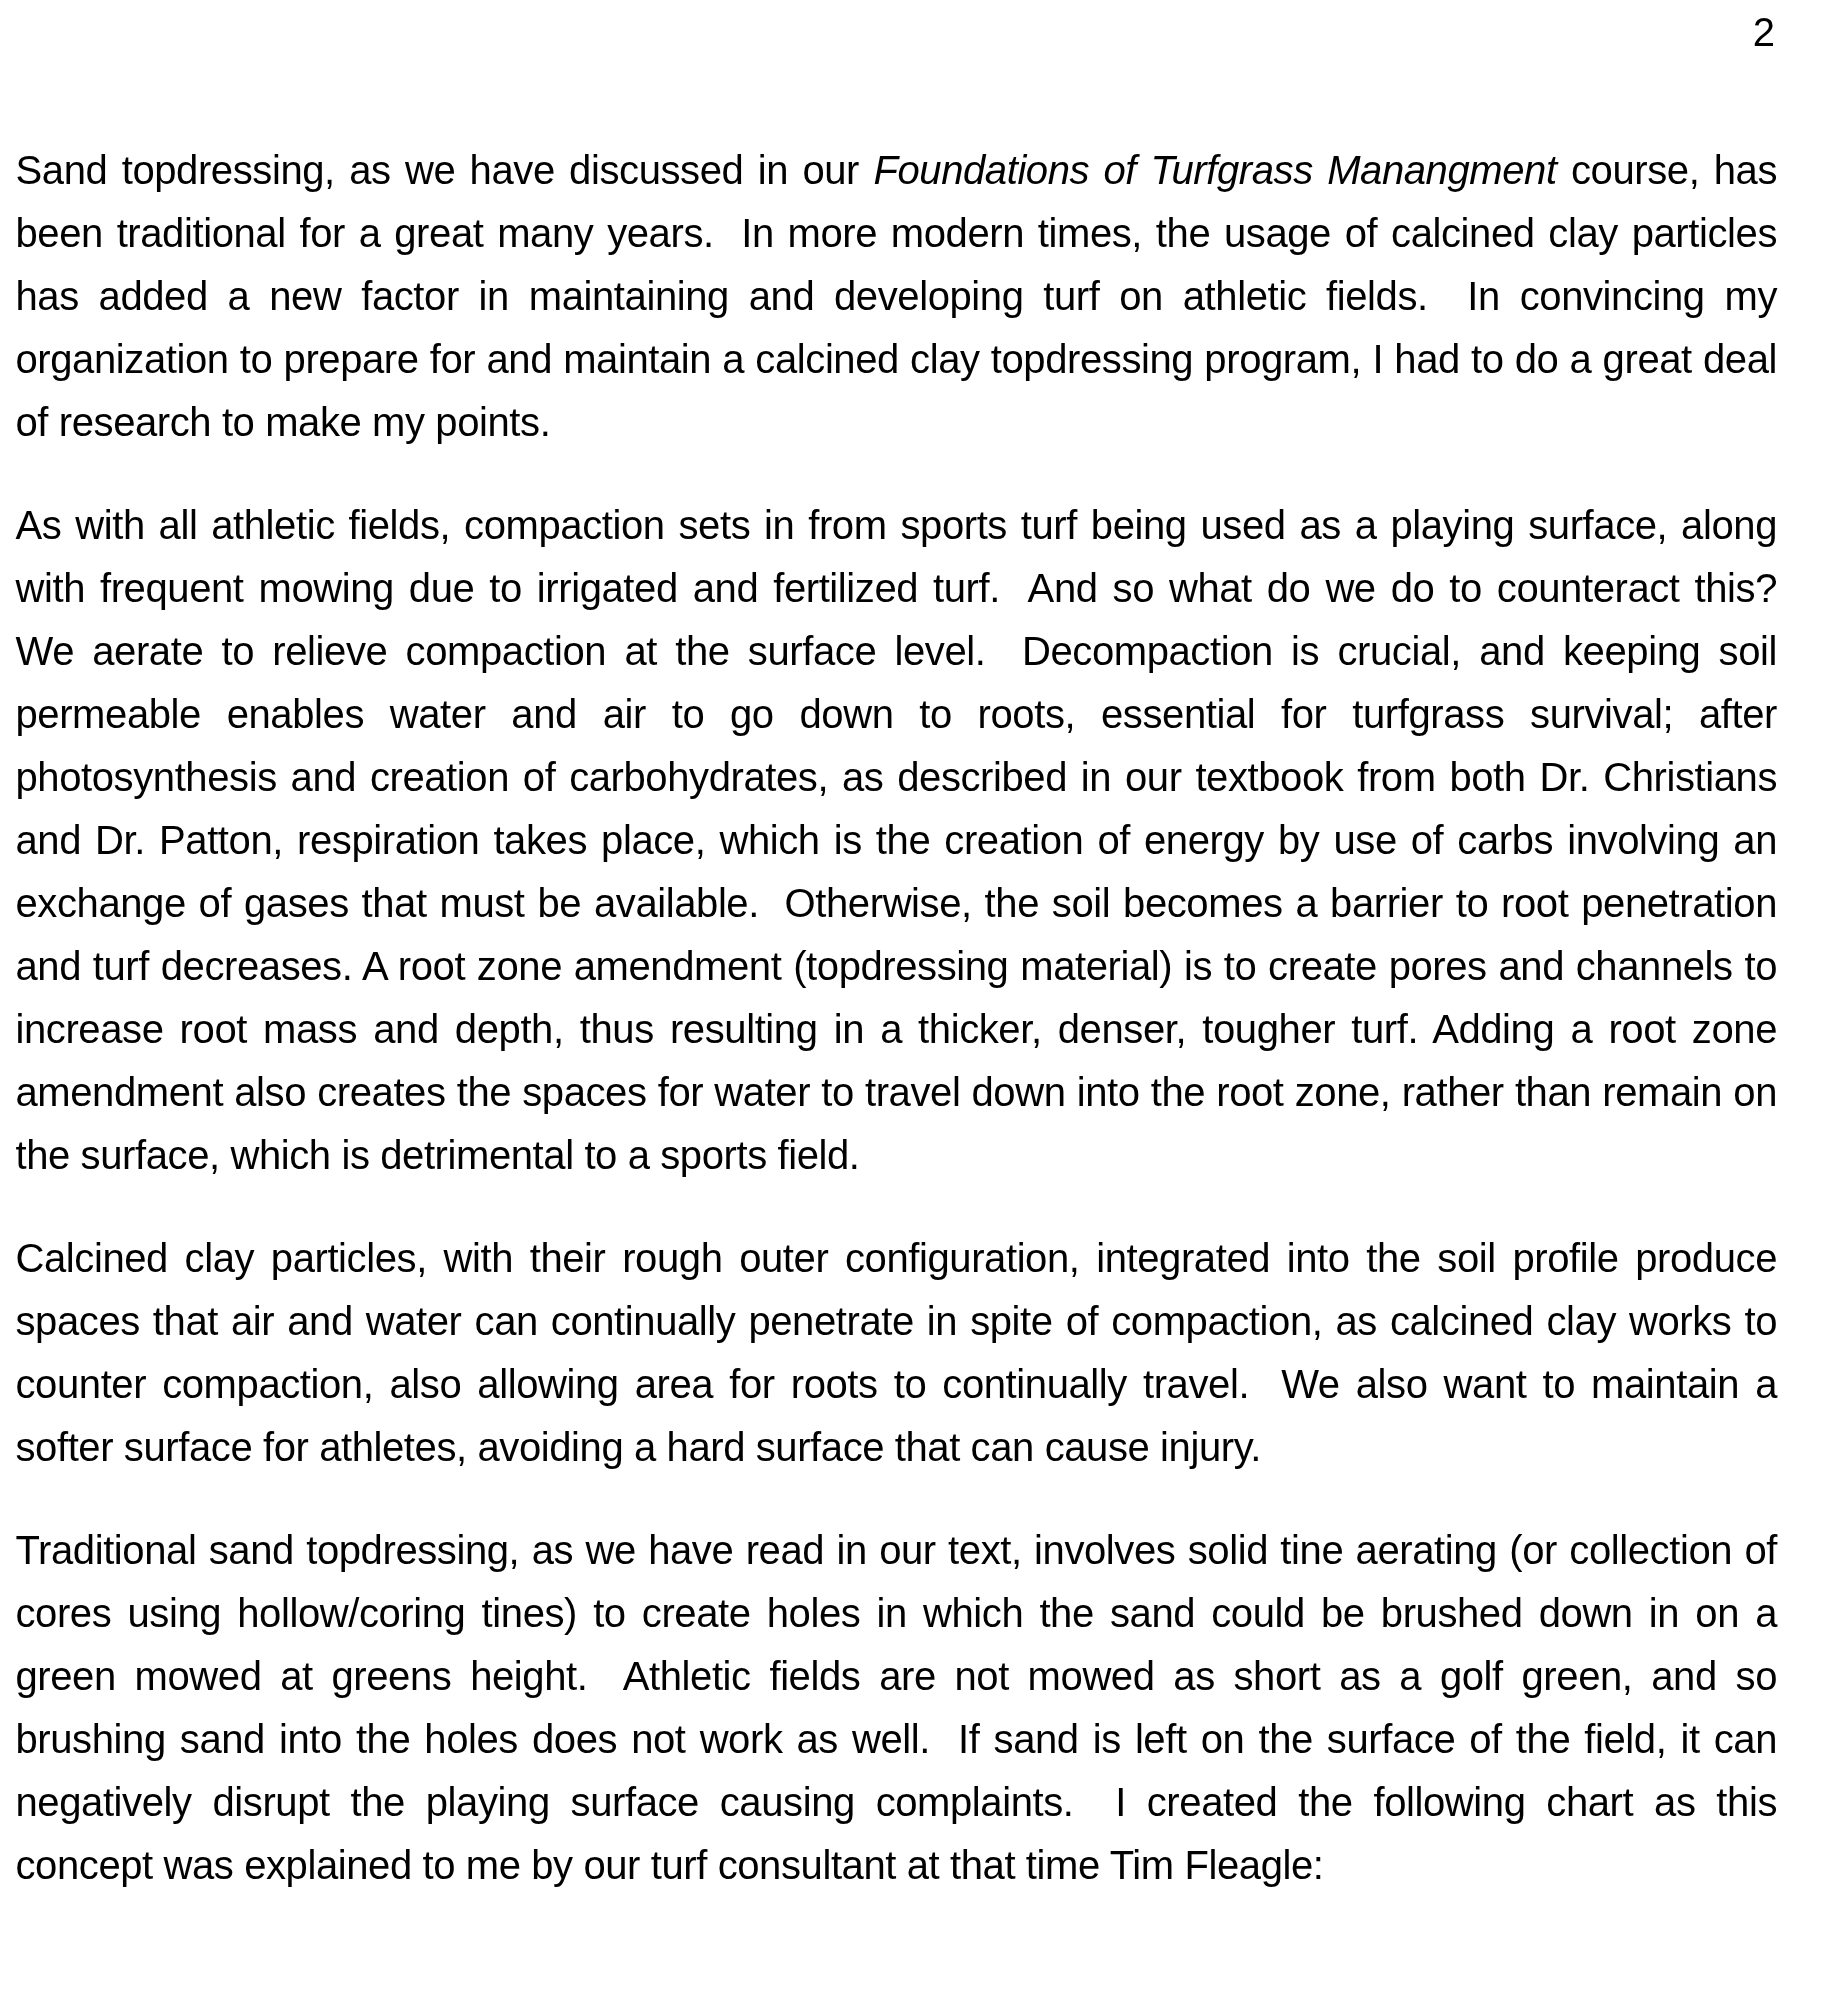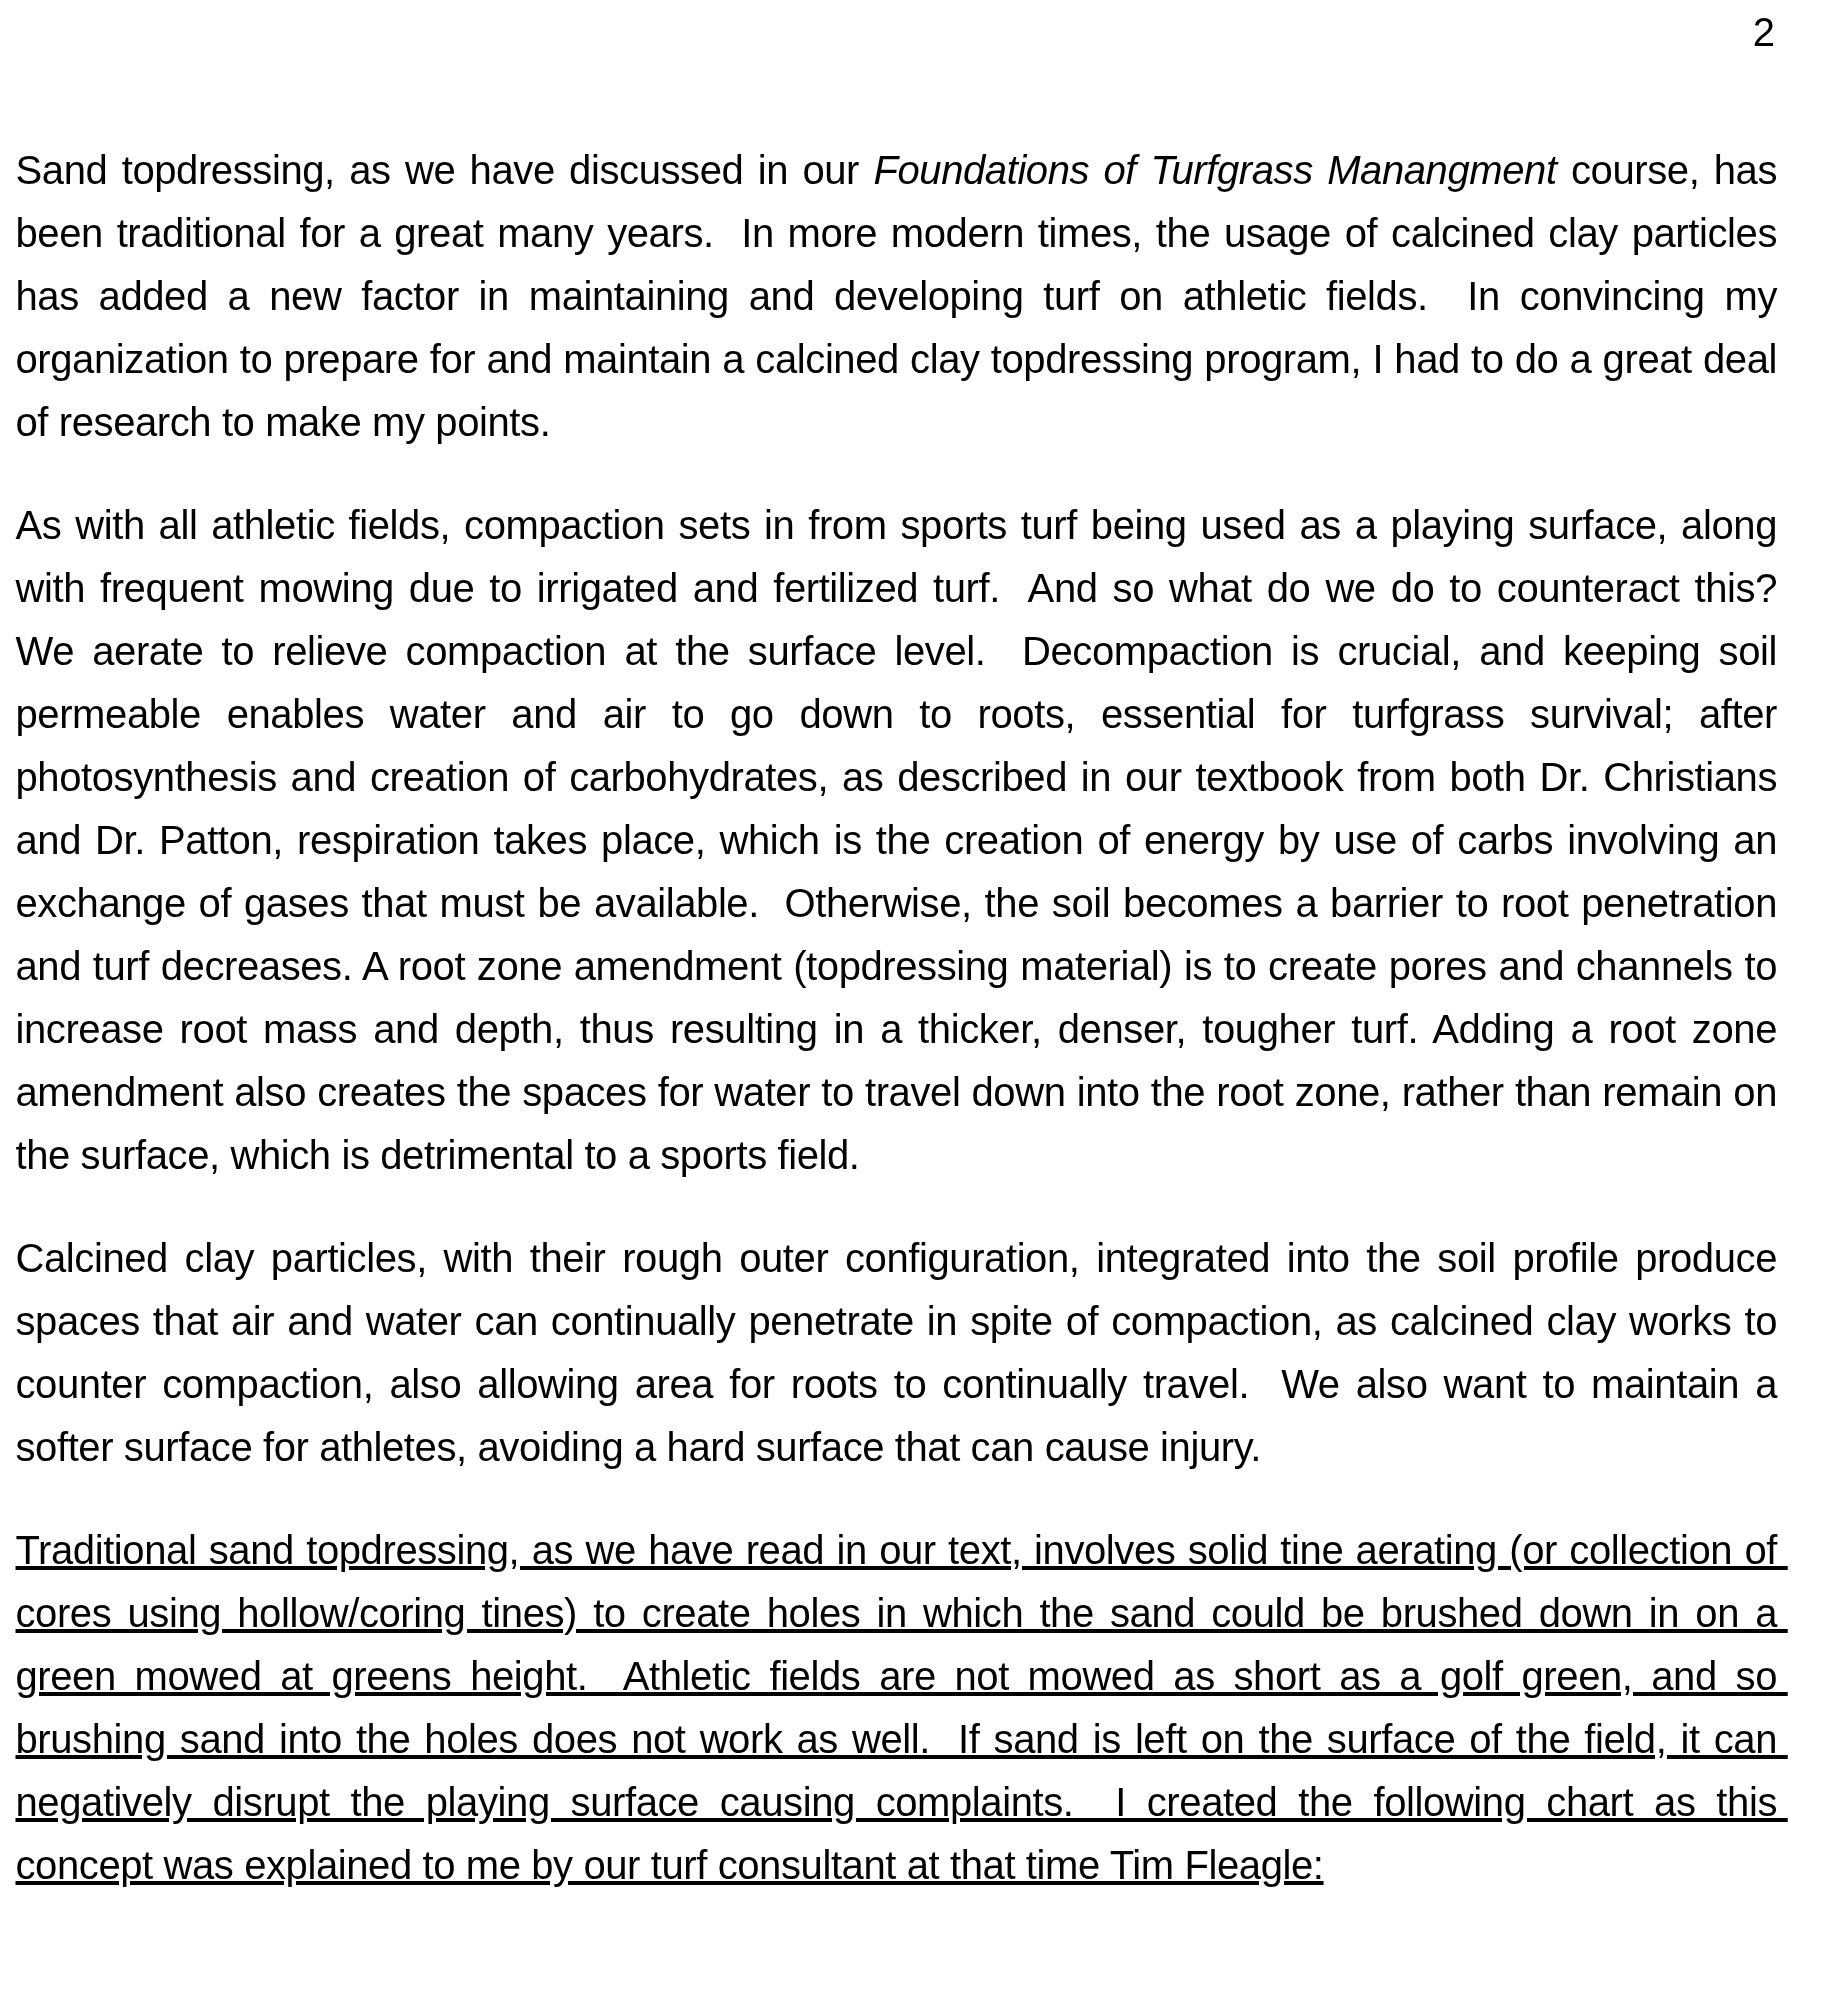--- a/index.html
+++ b/index.html
@@ -30,21 +30,20 @@
     margin: 0 0 40px 0;
     font-size: 40px;
     line-height: 63px;
     text-align: justify;
     text-justify: inter-word;
     white-space: pre-wrap;
     letter-spacing: -0.4px;
   }
   .content p:last-child {
     margin-bottom: 0;
-    text-decoration: underline;
   }
   .content em {
   }
 </style>
 </head>
 <body>
 
 <div class="page">
   <div class="page-number">2</div>
 

